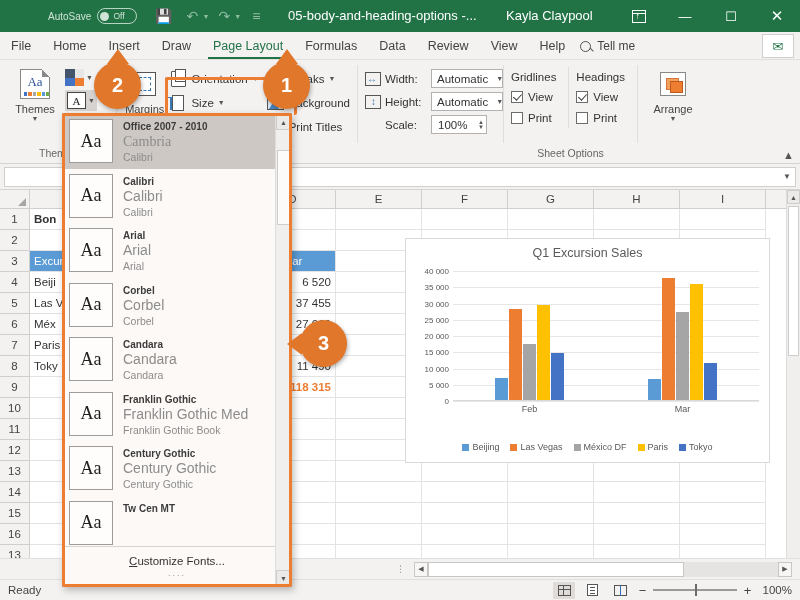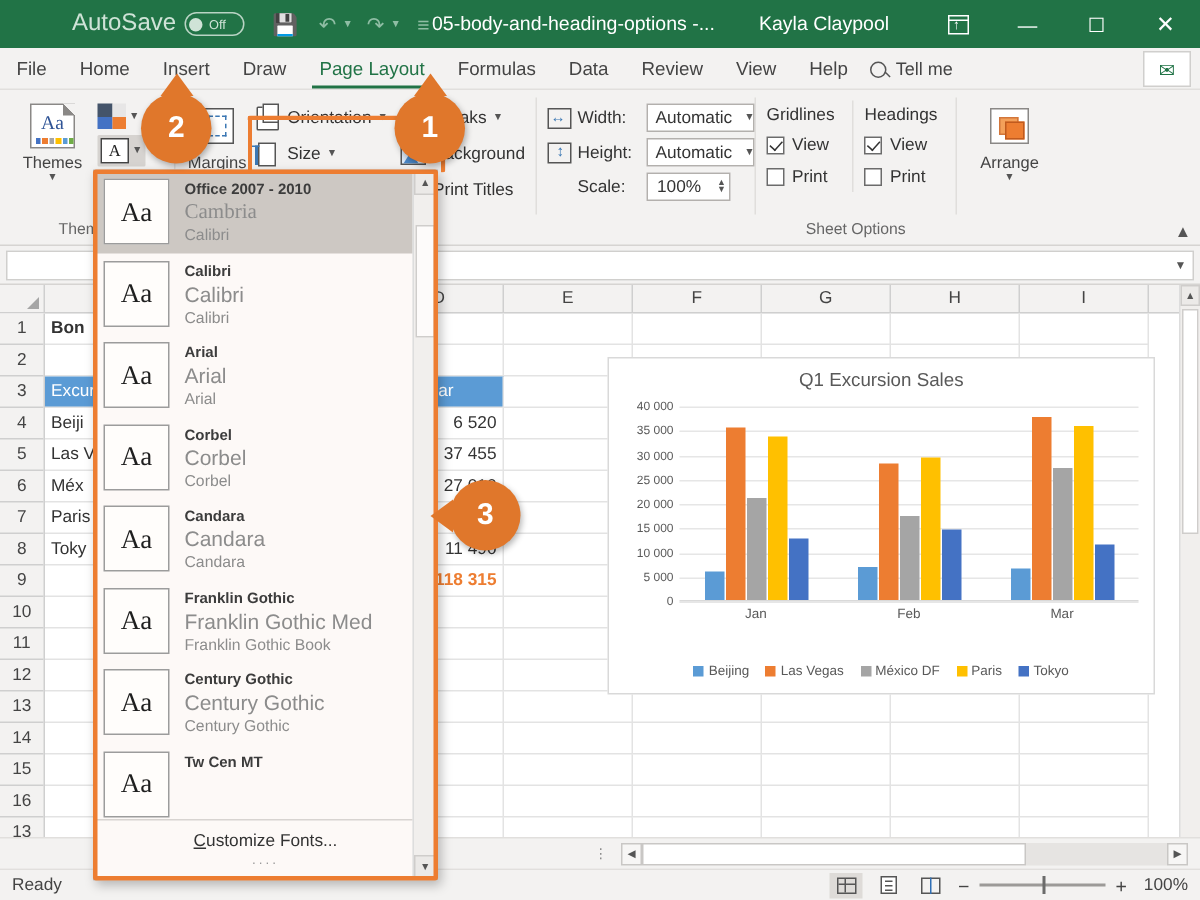--- a/index.html
+++ b/index.html
@@ -11,21 +11,21 @@
     background: #fff;
     position: relative;
   }
 
   
   .titlebar {
     height: 32px; background: #217346; color:#fff;
     display:flex; align-items:center; position:relative;
   }
   .autosave-wrap { display:flex; align-items:center; gap:6px; margin-left:48px; }
-  .autosave-label { font-size:16px; color:#cfe3d7; }
+  .autosave-label { font-size:10px; color:#cfe3d7; }
   .toggle-pill {
     width:40px; height:16px; border-radius:9px; border:1px solid #b9d4c4;
     display:flex; align-items:center; padding:0 2px; position:relative;
   }
   .toggle-knob { width:9px;height:9px;border-radius:50%;background:#cfe3d7; }
   .toggle-text { font-size:8.5px; color:#cfe3d7; margin-left:4px; }
   .qat { display:flex; align-items:center; gap:2px; margin-left:14px; }
   .qat-btn {
     width:26px;height:24px;display:flex;align-items:center;justify-content:center;
     color:#e8f2ec; font-size:14px;
@@ -826,28 +826,20 @@
       </div>
     <div class="gridline" style="top:113.75px;">
         <span class="ylab">5 000</span>
       </div>
     <div class="gridline" style="top:130px;">
         <span class="ylab">0</span>
       </div>
     <div class="axis-x"></div>
 
     <div class="bars" id="bars-container">
-        <div class="bargroup">
-          <div class="bar" style="height: 19.5px; background: rgb(91, 155, 213);"></div>
-          <div class="bar" style="height: 115.05px; background: rgb(237, 125, 49);"></div>
-          <div class="bar" style="height: 67.925px; background: rgb(165, 165, 165);"></div>
-          <div class="bar" style="height: 109.2px; background: rgb(255, 192, 0);"></div>
-          <div class="bar" style="height: 40.7875px; background: rgb(68, 114, 196);"></div>
-          <span class="xlab">Jan</span>
-        </div>
         <div class="bargroup">
           <div class="bar" style="height: 22.2625px; background: rgb(91, 155, 213);"></div>
           <div class="bar" style="height: 91.325px; background: rgb(237, 125, 49);"></div>
           <div class="bar" style="height: 55.575px; background: rgb(165, 165, 165);"></div>
           <div class="bar" style="height: 95.225px; background: rgb(255, 192, 0);"></div>
           <div class="bar" style="height: 47.2875px; background: rgb(68, 114, 196);"></div>
           <span class="xlab">Feb</span>
         </div>
         <div class="bargroup">
           <div class="bar" style="height: 21.19px; background: rgb(91, 155, 213);"></div>

